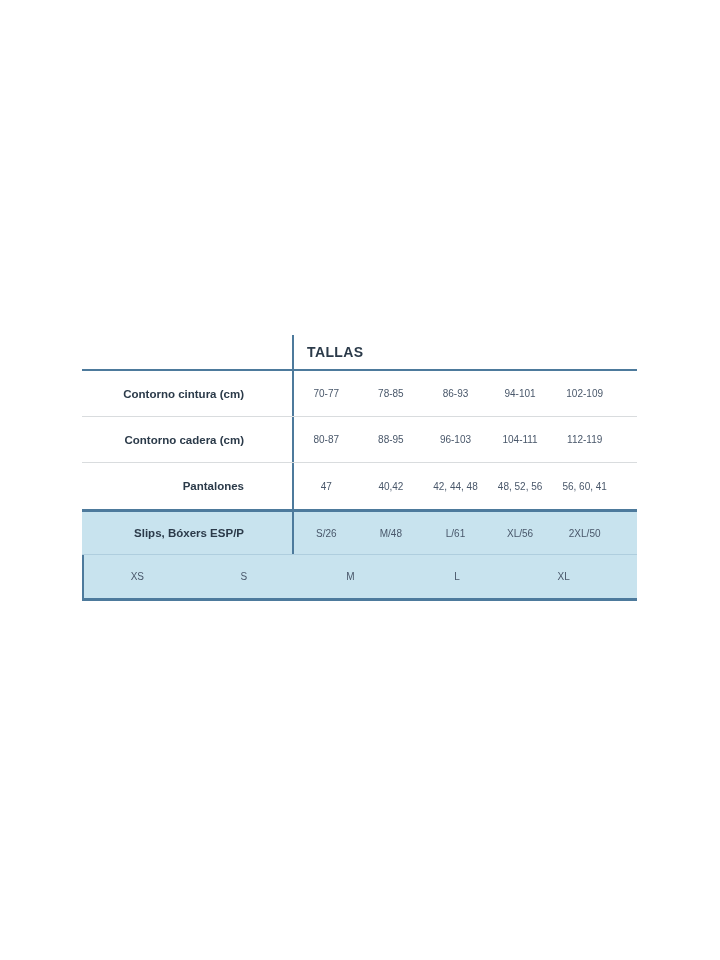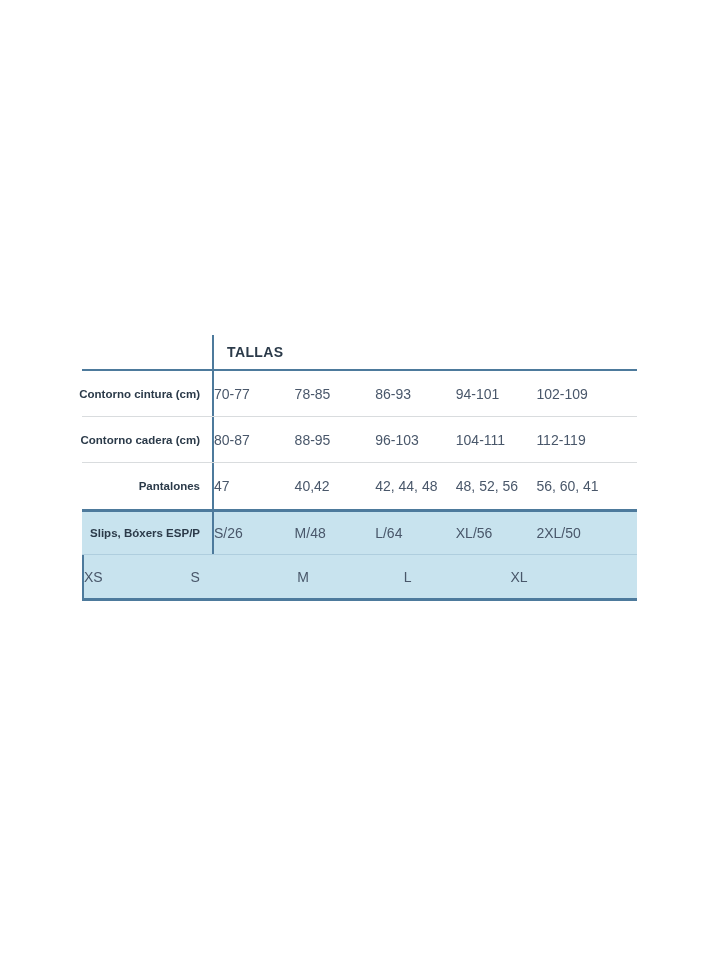--- a/index.html
+++ b/index.html
@@ -26,33 +26,35 @@
   .size-table {
     position: absolute;
     left: 82px;
     top: 335px;
     width: 555px;
   }
   .trow {
     display: flex;
     align-items: stretch;
     box-sizing: border-box;
+    gap: 36px;
   }
   .label-cell {
     flex: 0 0 130px;
     width: 130px;
     box-sizing: border-box;
     display: flex;
     align-items: center;
     justify-content: flex-end;
     padding-right: 12px;
     font-weight: bold;
     font-size: 11.5px;
     color: var(--label);
     white-space: nowrap;
+    margin-left: 44px;
   }
   .data-cells {
     flex: 1;
     box-sizing: border-box;
     border-left: 2px solid var(--accent);
     display: flex;
     align-items: center;
   }
   .trow.header {
     height: 36px;
@@ -66,22 +68,22 @@
     padding-left: 13px;
   }
   .trow.body {
     height: 46px;
   }
   .trow.body .data-cells {
     padding-right: 20px;
   }
   .cell {
     flex: 1;
-    text-align: left;
-    font-size: 14px;
+    text-align: center;
+    font-size: 10px;
     color: var(--value);
     white-space: nowrap;
   }
   .trow.highlight {
     background: var(--hl-bg);
   }
   
   #table-rows .trow:nth-child(1),
   #table-rows .trow:nth-child(2) {
     border-bottom: 1px solid var(--sep);
@@ -134,21 +136,21 @@
           <div class="cell">42, 44, 48</div>
           <div class="cell">48, 52, 56</div>
           <div class="cell">56, 60, 41</div>
         </div>
       </div>
       <div class="trow body highlight">
         <div class="label-cell">Slips, Bóxers ESP/P</div>
         <div class="data-cells">
           <div class="cell">S/26</div>
           <div class="cell">M/48</div>
-          <div class="cell">L/64</div>
+          <div class="cell">L/61</div>
           <div class="cell">XL/56</div>
           <div class="cell">2XL/50</div>
         </div>
       </div>
       <div class="trow body highlight">
         <div class="data-cells">
           <div class="cell">XS</div>
           <div class="cell">S</div>
           <div class="cell">M</div>
           <div class="cell">L</div>

